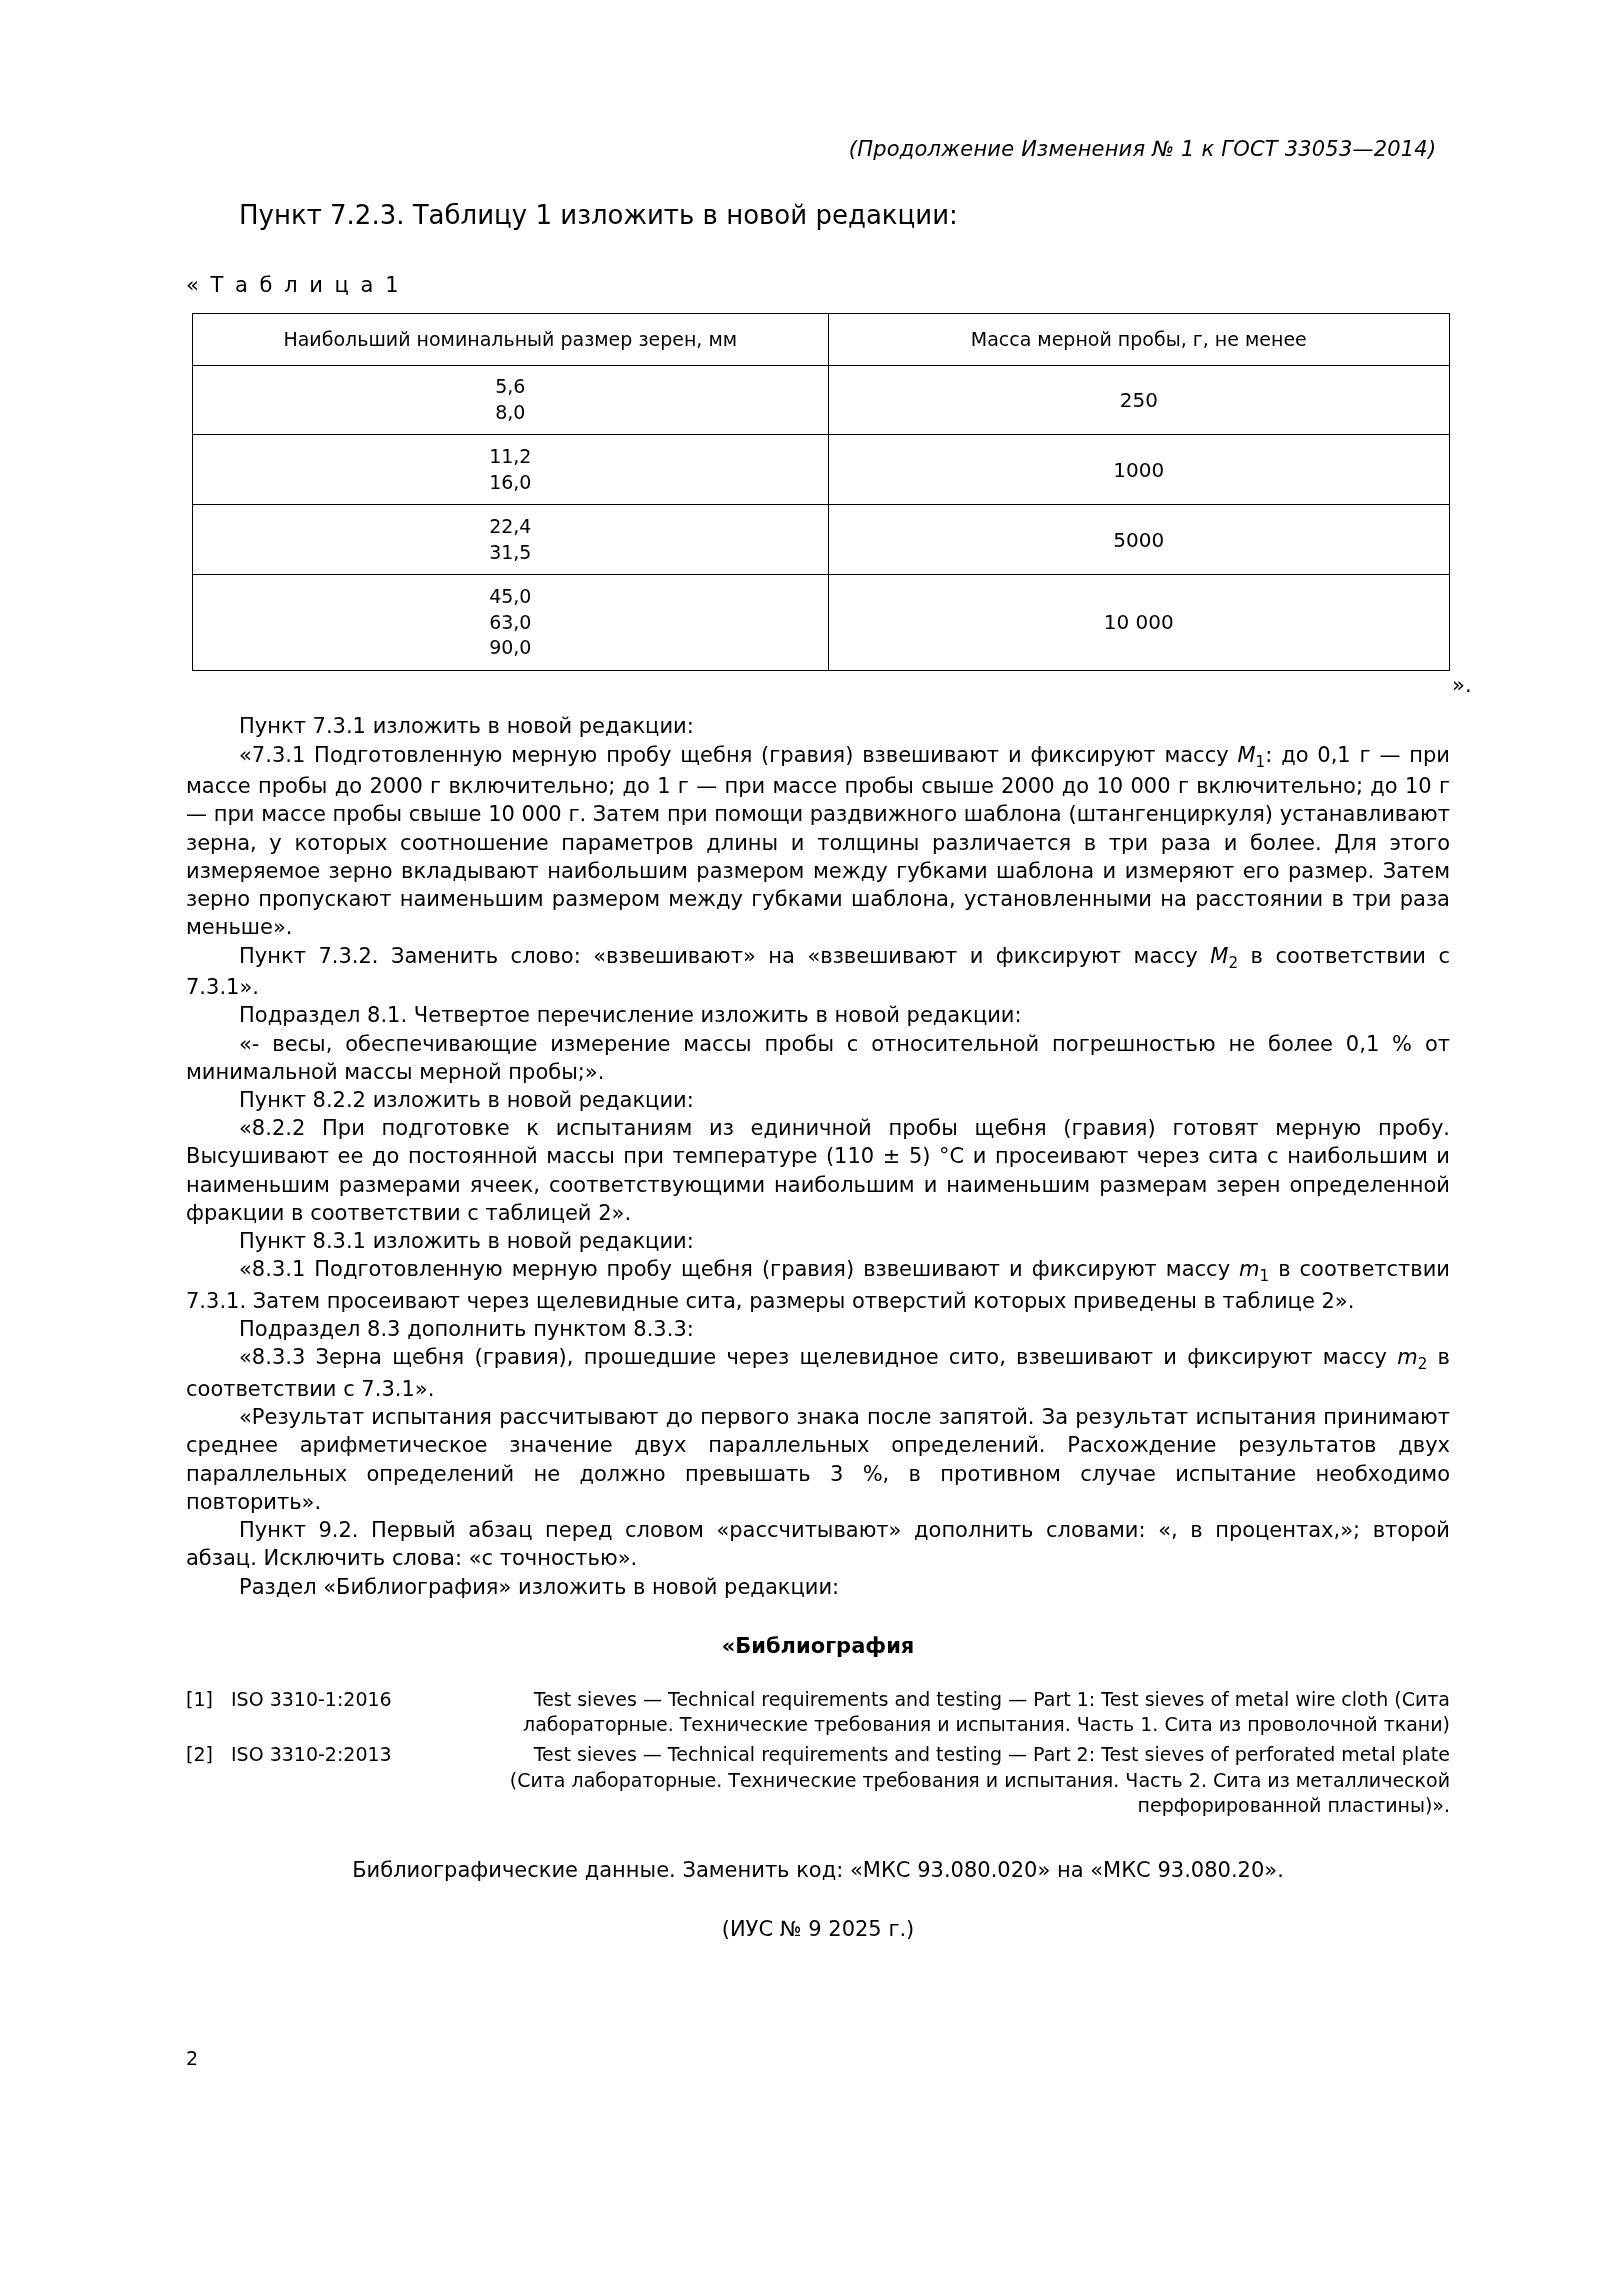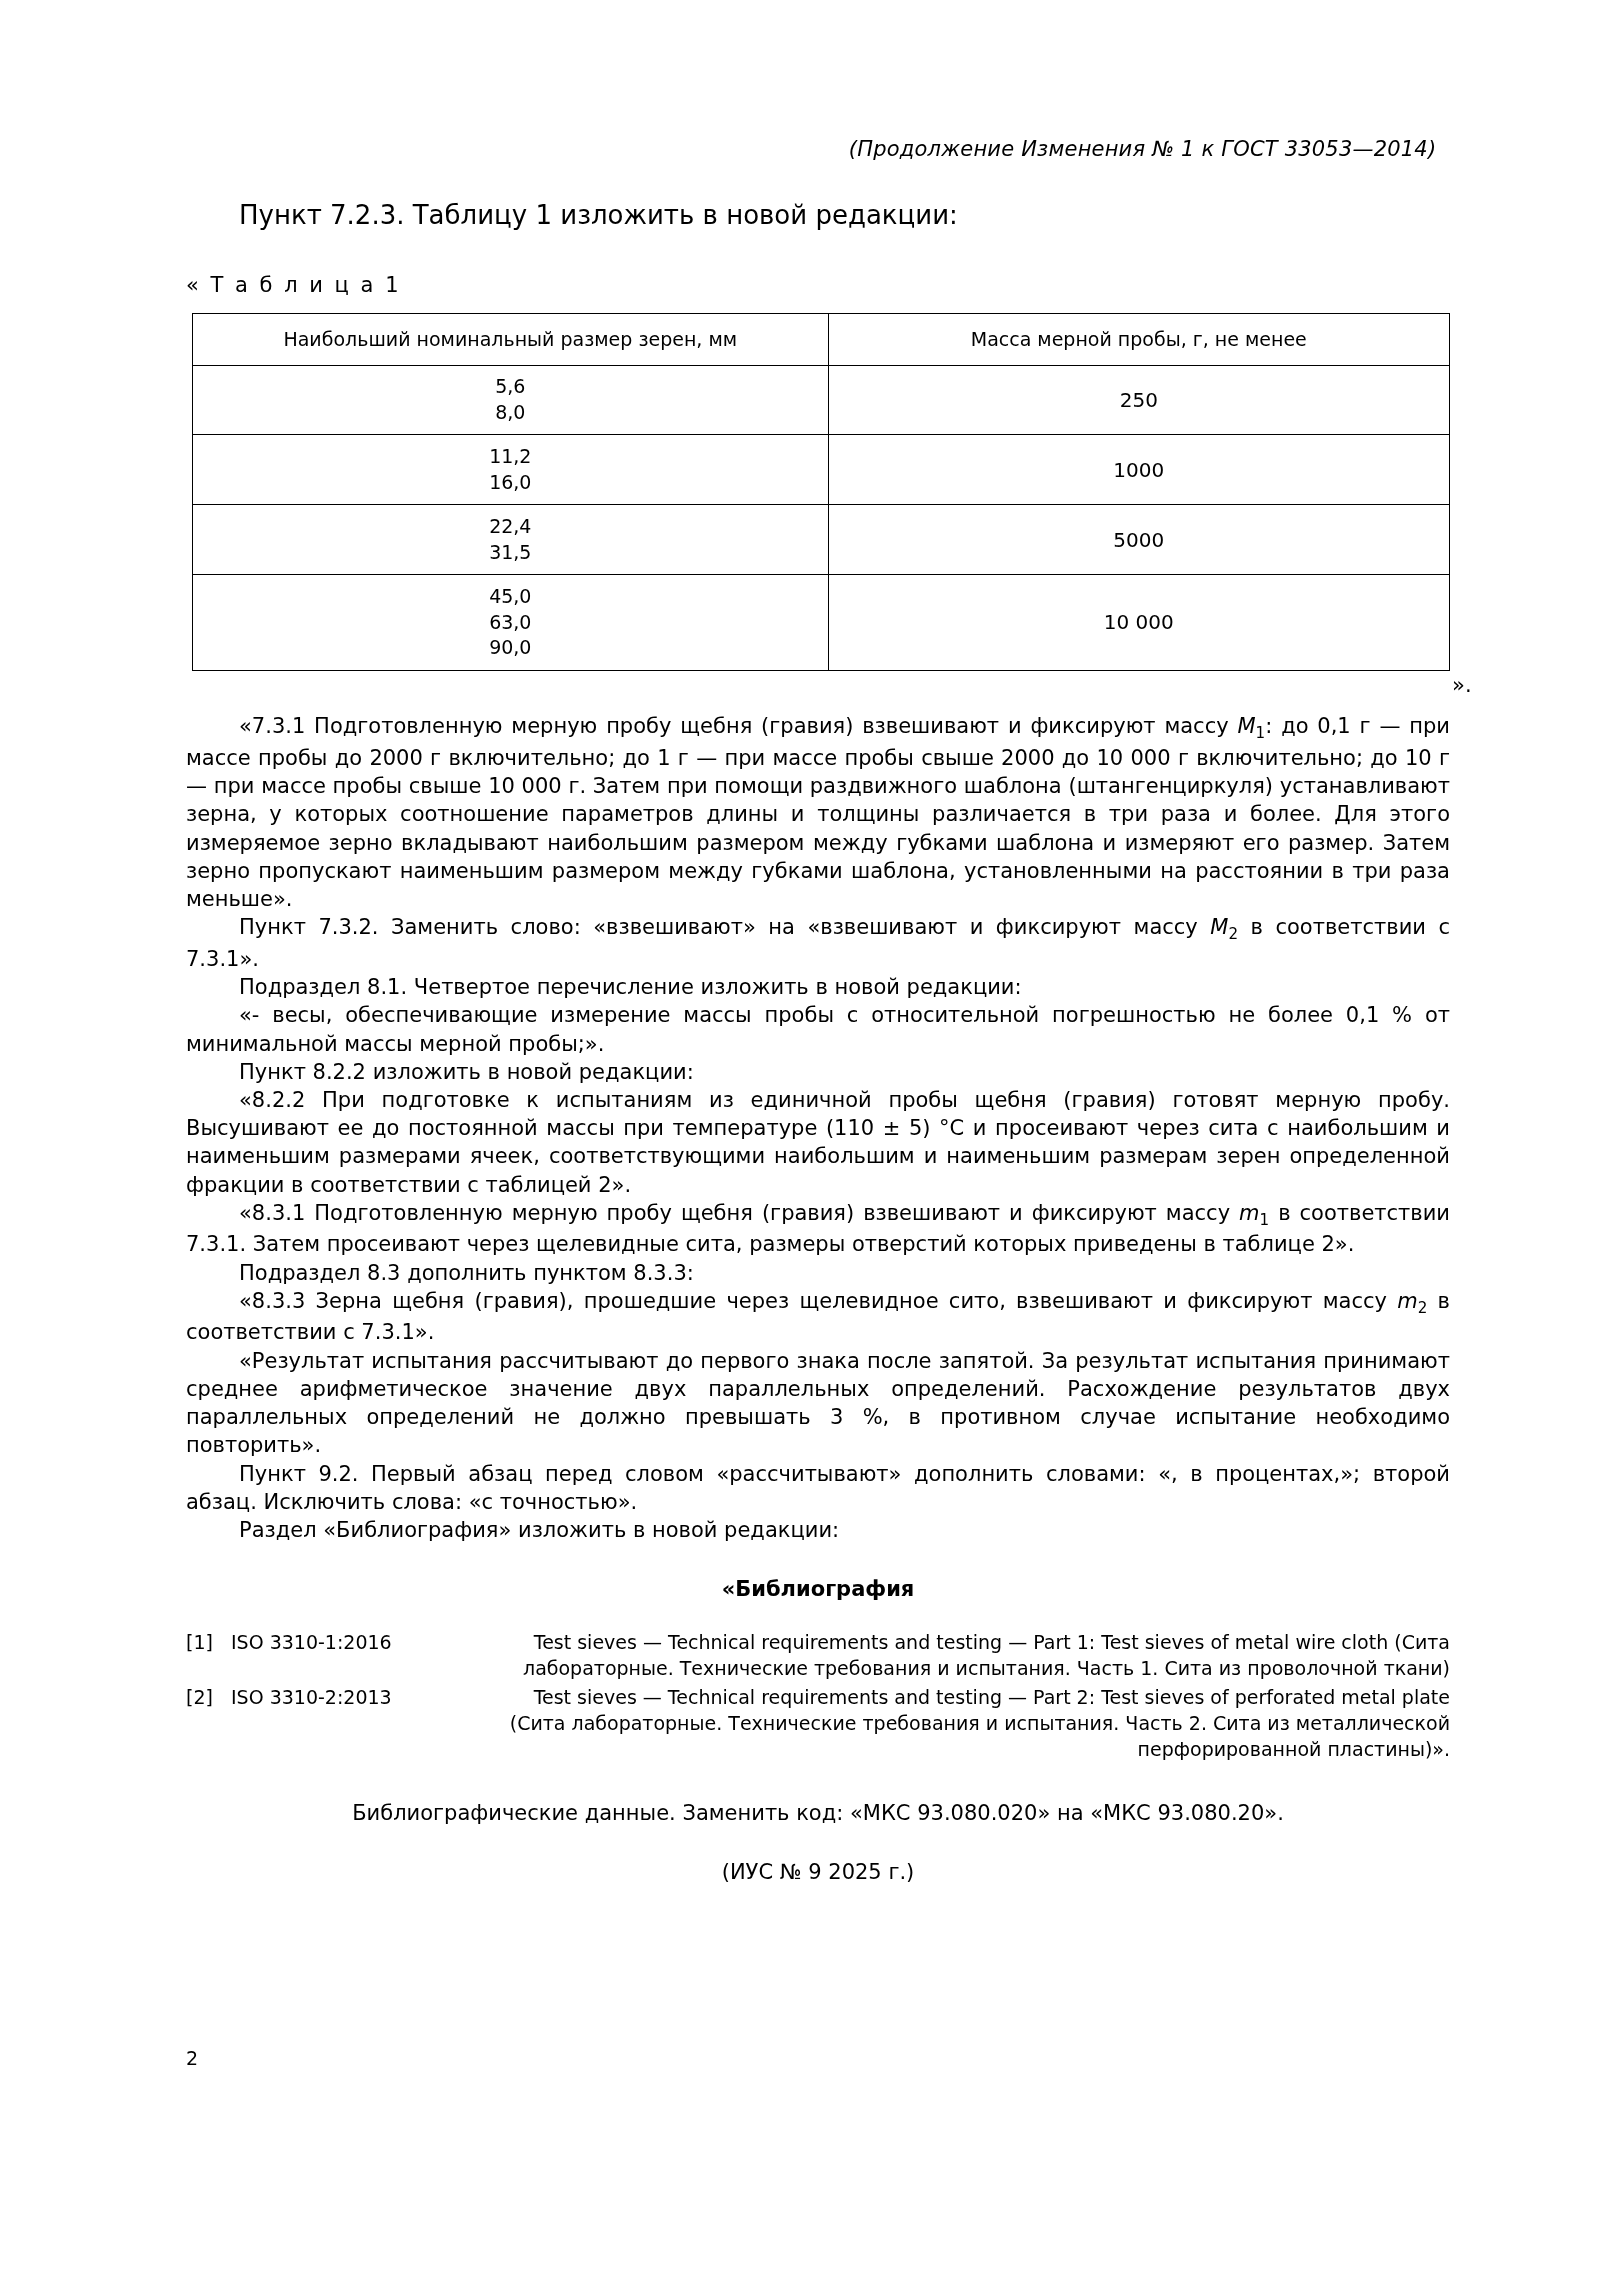--- a/index.html
+++ b/index.html
@@ -200,36 +200,38 @@
           </td>
           <td class="col2">10 000</td>
         </tr>
       </tbody>
     </table>
 
     <div class="after-table-quote">».</div>
 
     <div class="body-block">
 
+      <p class="ind">Пункт 7.3.1 изложить в новой редакции:</p>
 
       <p class="ind">
         <span>«7.3.1 Подготовленную мерную пробу щебня (гравия) взвешивают и фиксируют массу </span><span class="italic">M</span><sub>1</sub><span>:</span>
         <span>до 0,1 г — при массе пробы до 2000 г включительно; до 1 г — при массе пробы свыше 2000 до 10 000 г включительно; до 10 г — при массе пробы свыше 10 000 г. Затем при помощи раздвижного шаблона (штангенциркуля) устанавливают зерна, у которых соотношение параметров длины и толщины различается в три раза и более. Для этого измеряемое зерно вкладывают наибольшим размером между губками шаблона и измеряют его размер. Затем зерно пропускают наименьшим размером между губками шаблона, установленными на расстоянии в три раза меньше».</span>
       </p>
 
       <p class="ind">
         <span>Пункт 7.3.2. Заменить слово: «взвешивают» на «взвешивают и фиксируют массу </span><span class="italic">M</span><sub>2</sub><span> в соответствии с 7.3.1».</span>
       </p>
 
       <p class="ind">Подраздел 8.1. Четвертое перечисление изложить в новой редакции:</p>
       <p class="ind">«- весы, обеспечивающие измерение массы пробы с относительной погрешностью не более 0,1 % от минимальной массы мерной пробы;».</p>
 
       <p class="ind">Пункт 8.2.2 изложить в новой редакции:</p>
       <p class="ind">«8.2.2 При подготовке к испытаниям из единичной пробы щебня (гравия) готовят мерную пробу. Высушивают ее до постоянной массы при температуре (110 ± 5) °С и просеивают через сита с наибольшим и наименьшим размерами ячеек, соответствующими наибольшим и наименьшим размерам зерен определенной фракции в соответствии с таблицей 2».</p>
 
+      <p class="ind">Пункт 8.3.1 изложить в новой редакции:</p>
 
       <p class="ind">
         <span>«8.3.1 Подготовленную мерную пробу щебня (гравия) взвешивают и фиксируют массу </span><span class="italic">m</span><sub>1</sub><span> в соответствии 7.3.1. Затем просеивают через щелевидные сита, размеры отверстий которых приведены в таблице 2».</span>
       </p>
 
       <p class="ind">Подраздел 8.3 дополнить пунктом 8.3.3:</p>
 
       <p class="ind">
         <span>«8.3.3 Зерна щебня (гравия), прошедшие через щелевидное сито, взвешивают и фиксируют массу </span><span class="italic">m</span><sub>2</sub><span> в соответствии с 7.3.1».</span>
       </p>

